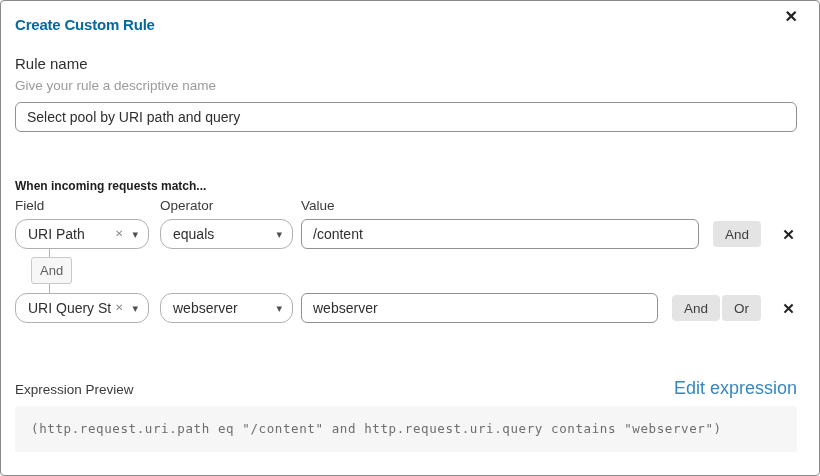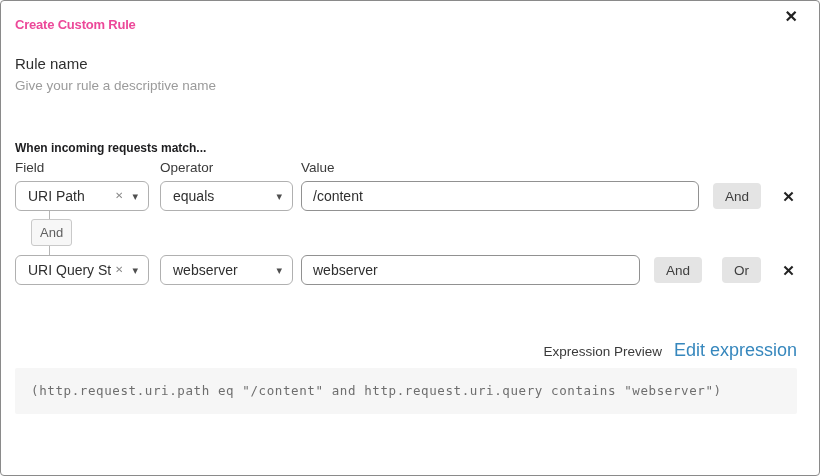--- a/index.html
+++ b/index.html
@@ -26,24 +26,24 @@
     padding: 2px;
     font-size: 16px;
     font-weight: 700;
     color: #222;
     cursor: pointer;
     line-height: 1;
   }
 
   h1.title {
     margin: 2px 0 0;
-    font-size: 13px;
+    font-size: 15px;
     line-height: 23px;
     font-weight: 700;
-    color: #ec4899;
+    color: #0369a1;
     letter-spacing: -0.2px;
   }
 
   .lbl {
     margin-top: 19px;
     font-size: 15px;
     line-height: 18px;
     color: #2f2f2f;
   }
   .hint {
@@ -91,21 +91,21 @@
     margin-top: 5px;
     height: 30px;
   }
   .cond-row.second { margin-top: 0; }
 
   .select {
     display: flex;
     align-items: center;
     height: 30px;
     border: 1px solid #b0b0b0;
-    border-radius: 6px;
+    border-radius: 12px;
     padding: 0 10px 0 12px;
     background: #fff;
     cursor: pointer;
     flex-shrink: 0;
   }
   .sel-field { width: 134px; margin-right: 11px; }
   .sel-op { width: 133px; margin-right: 8px; }
   .sel-text {
     flex: 1;
     font-size: 14px;
@@ -136,21 +136,21 @@
     padding: 0 12px;
     background: #e4e4e4;
     border: none;
     border-radius: 4px;
     font-size: 13.5px;
     color: #3f3f3f;
     font-family: inherit;
     cursor: pointer;
     flex-shrink: 0;
   }
-  .pill + .pill { margin-left: 20px; }
+  .pill + .pill { margin-left: 2px; }
 
   .remove-btn {
     margin-left: 19px;
     width: 17px;
     padding: 0;
     background: none;
     border: none;
     font-size: 15px;
     font-weight: 700;
     color: #222;
@@ -175,21 +175,21 @@
     border: 1px solid #c9c9c9;
     background: #f7f7f7;
     border-radius: 3px;
     font-size: 13px;
     line-height: 15px;
     color: #5f5f5f;
   }
 
   .preview-head {
     display: flex;
-    justify-content: flex-end;
+    justify-content: space-between;
     align-items: baseline;
     margin-top: 57px;
     font-size: 13.5px;
     line-height: 16px;
     color: #3a3a3a;
   }
   .edit-link {
     color: #3687bd;
     font-size: 18px;
     text-decoration: none;
@@ -216,20 +216,21 @@
 <body>
 
 <div class="dialog">
 
   <button class="close-btn">✕</button>
 
   <h1 class="title">Create Custom Rule</h1>
 
   <div class="lbl">Rule name</div>
   <div class="hint">Give your rule a descriptive name</div>
+  <input class="txt mt8" type="text" value="Select pool by URI path and query" style="">
 
   <h2 class="match-heading">When incoming requests match...</h2>
 
   <div class="col-labels">
     <div class="cl-field">Field</div>
     <div class="cl-op">Operator</div>
     <div>Value</div>
   </div>
 
   

